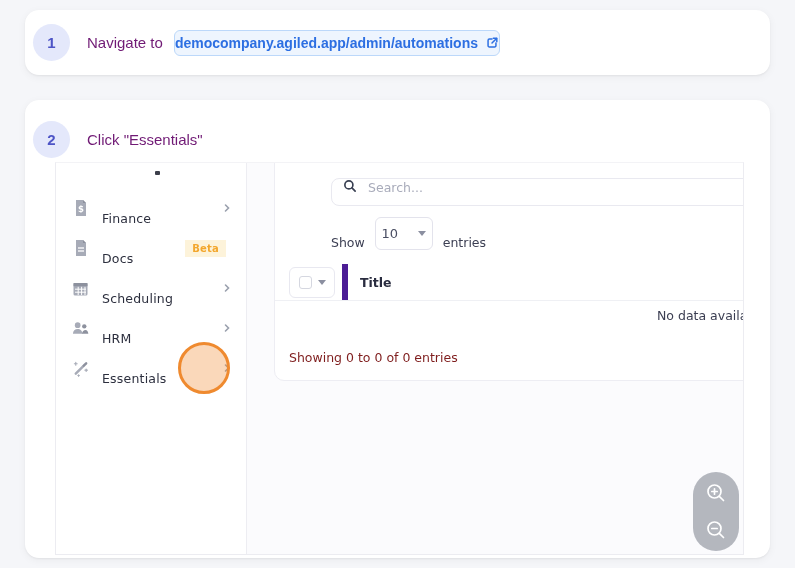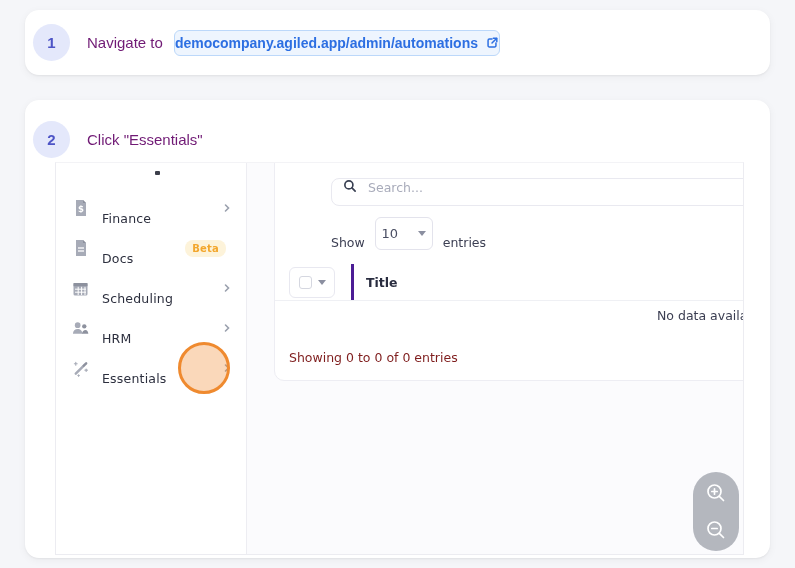--- a/index.html
+++ b/index.html
@@ -54,21 +54,21 @@
   .menu-item{
     height:40px;display:flex;align-items:center;
     padding:0 14px 0 16px;cursor:pointer;position:relative;
   }
   .menu-icon{width:17px;height:19px;flex:0 0 auto;display:flex;align-items:center;justify-content:center;}
   .menu-label{margin-left:13px;font-size:12.5px;color:#2c2f3e;letter-spacing:.2px;margin-top:21px;}
   .menu-spacer{flex:1;}
   .chev{width:10px;height:10px;flex:0 0 auto;}
   .beta-badge{
     background:#fdf3da;color:#f3a72e;font-size:10px;font-weight:bold;
-    padding:3px 7px;border-radius:8px;margin-right:6px;letter-spacing:.2px;
+    padding:3px 7px;border-radius:0;margin-right:6px;letter-spacing:.2px;
   }
   .highlight-circle{
     position:absolute;left:122px;top:179px;width:52px;height:52px;
     border-radius:50%;background:rgba(239,138,47,.33);
     border:3px solid #ef8a2f;box-sizing:border-box;z-index:5;
   }
 
   
   #app-panel{
     position:absolute;left:218px;top:-10px;width:500px;height:228px;
@@ -102,22 +102,22 @@
     position:absolute;left:0;top:110px;width:500px;height:37px;
     border-bottom:1px solid #eff0f4;display:flex;align-items:center;box-sizing:border-box;
   }
   .check-dd{
     margin-left:14px;width:46px;height:31px;border:1px solid #e8e8f0;border-radius:6px;
     display:flex;align-items:center;justify-content:center;gap:6px;background:#fff;cursor:pointer;
     box-sizing:border-box;
   }
   .check-square{width:13px;height:13px;border:1.5px solid #d5d7e0;border-radius:3px;box-sizing:border-box;}
   .title-cell{
-    margin-left:16px;align-self:stretch;display:flex;align-items:center;
-    border-left:3px solid #4c1d95;padding-left:12px;
+    margin-left:7px;align-self:stretch;display:flex;align-items:center;
+    border-left:6px solid #4c1d95;padding-left:12px;
     font-weight:bold;font-size:12.5px;color:#292c3f;cursor:pointer;
   }
   .empty-text{position:absolute;left:382px;top:154px;font-size:12.5px;color:#3b3e52;white-space:nowrap;}
   .summary-text{position:absolute;left:14px;top:196px;font-size:12.5px;color:#7f1d1d;white-space:nowrap;}
 
   
   #zoom-pill{
     position:absolute;left:693px;top:472px;width:46px;height:79px;border-radius:23px;
     background:rgba(136,141,151,.62);z-index:9;
     display:flex;flex-direction:column;align-items:center;justify-content:space-between;

